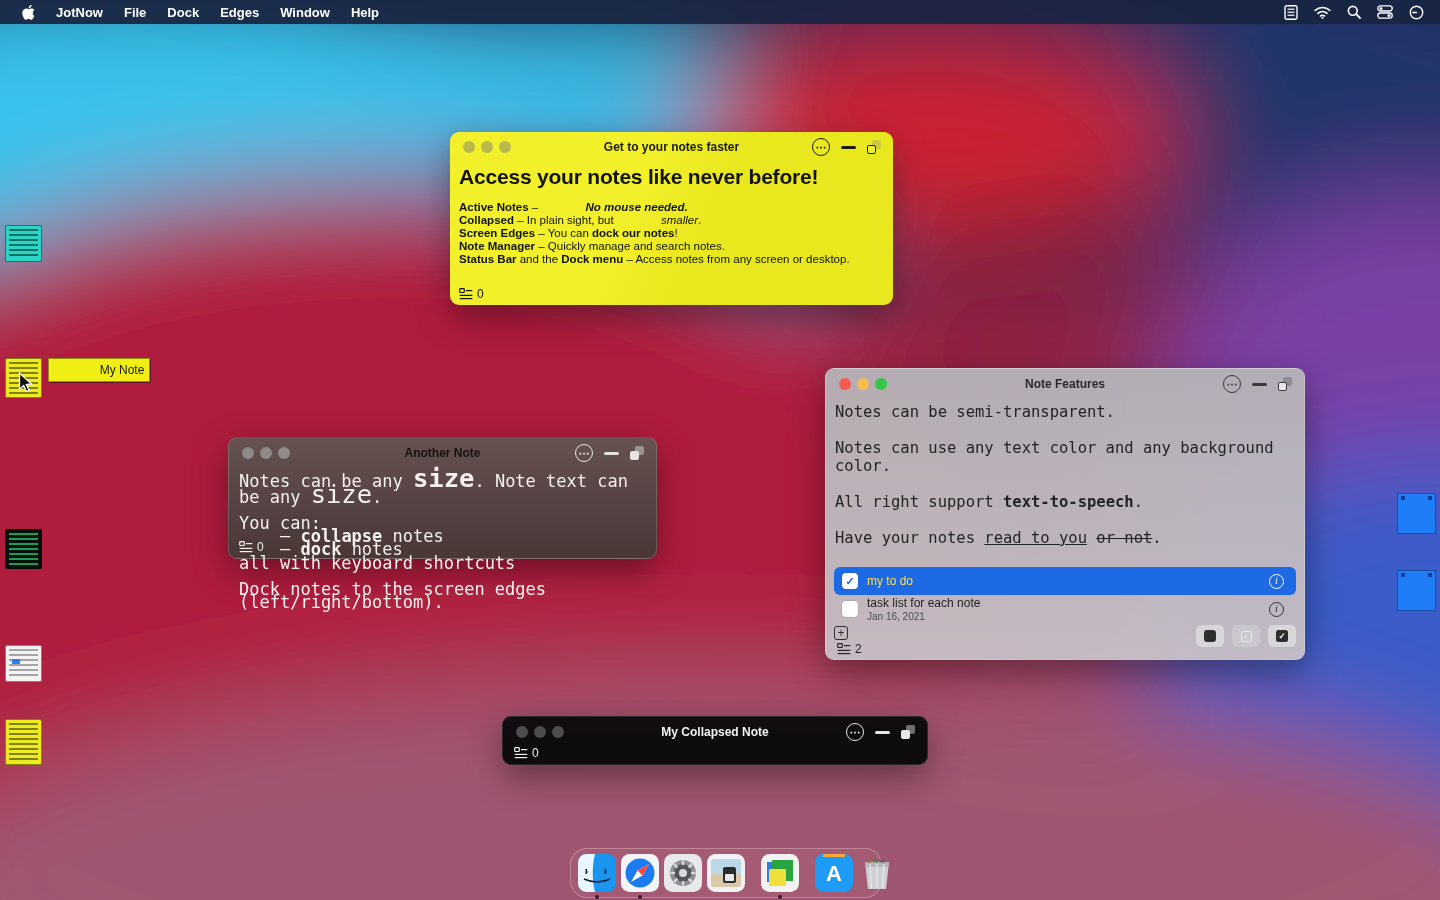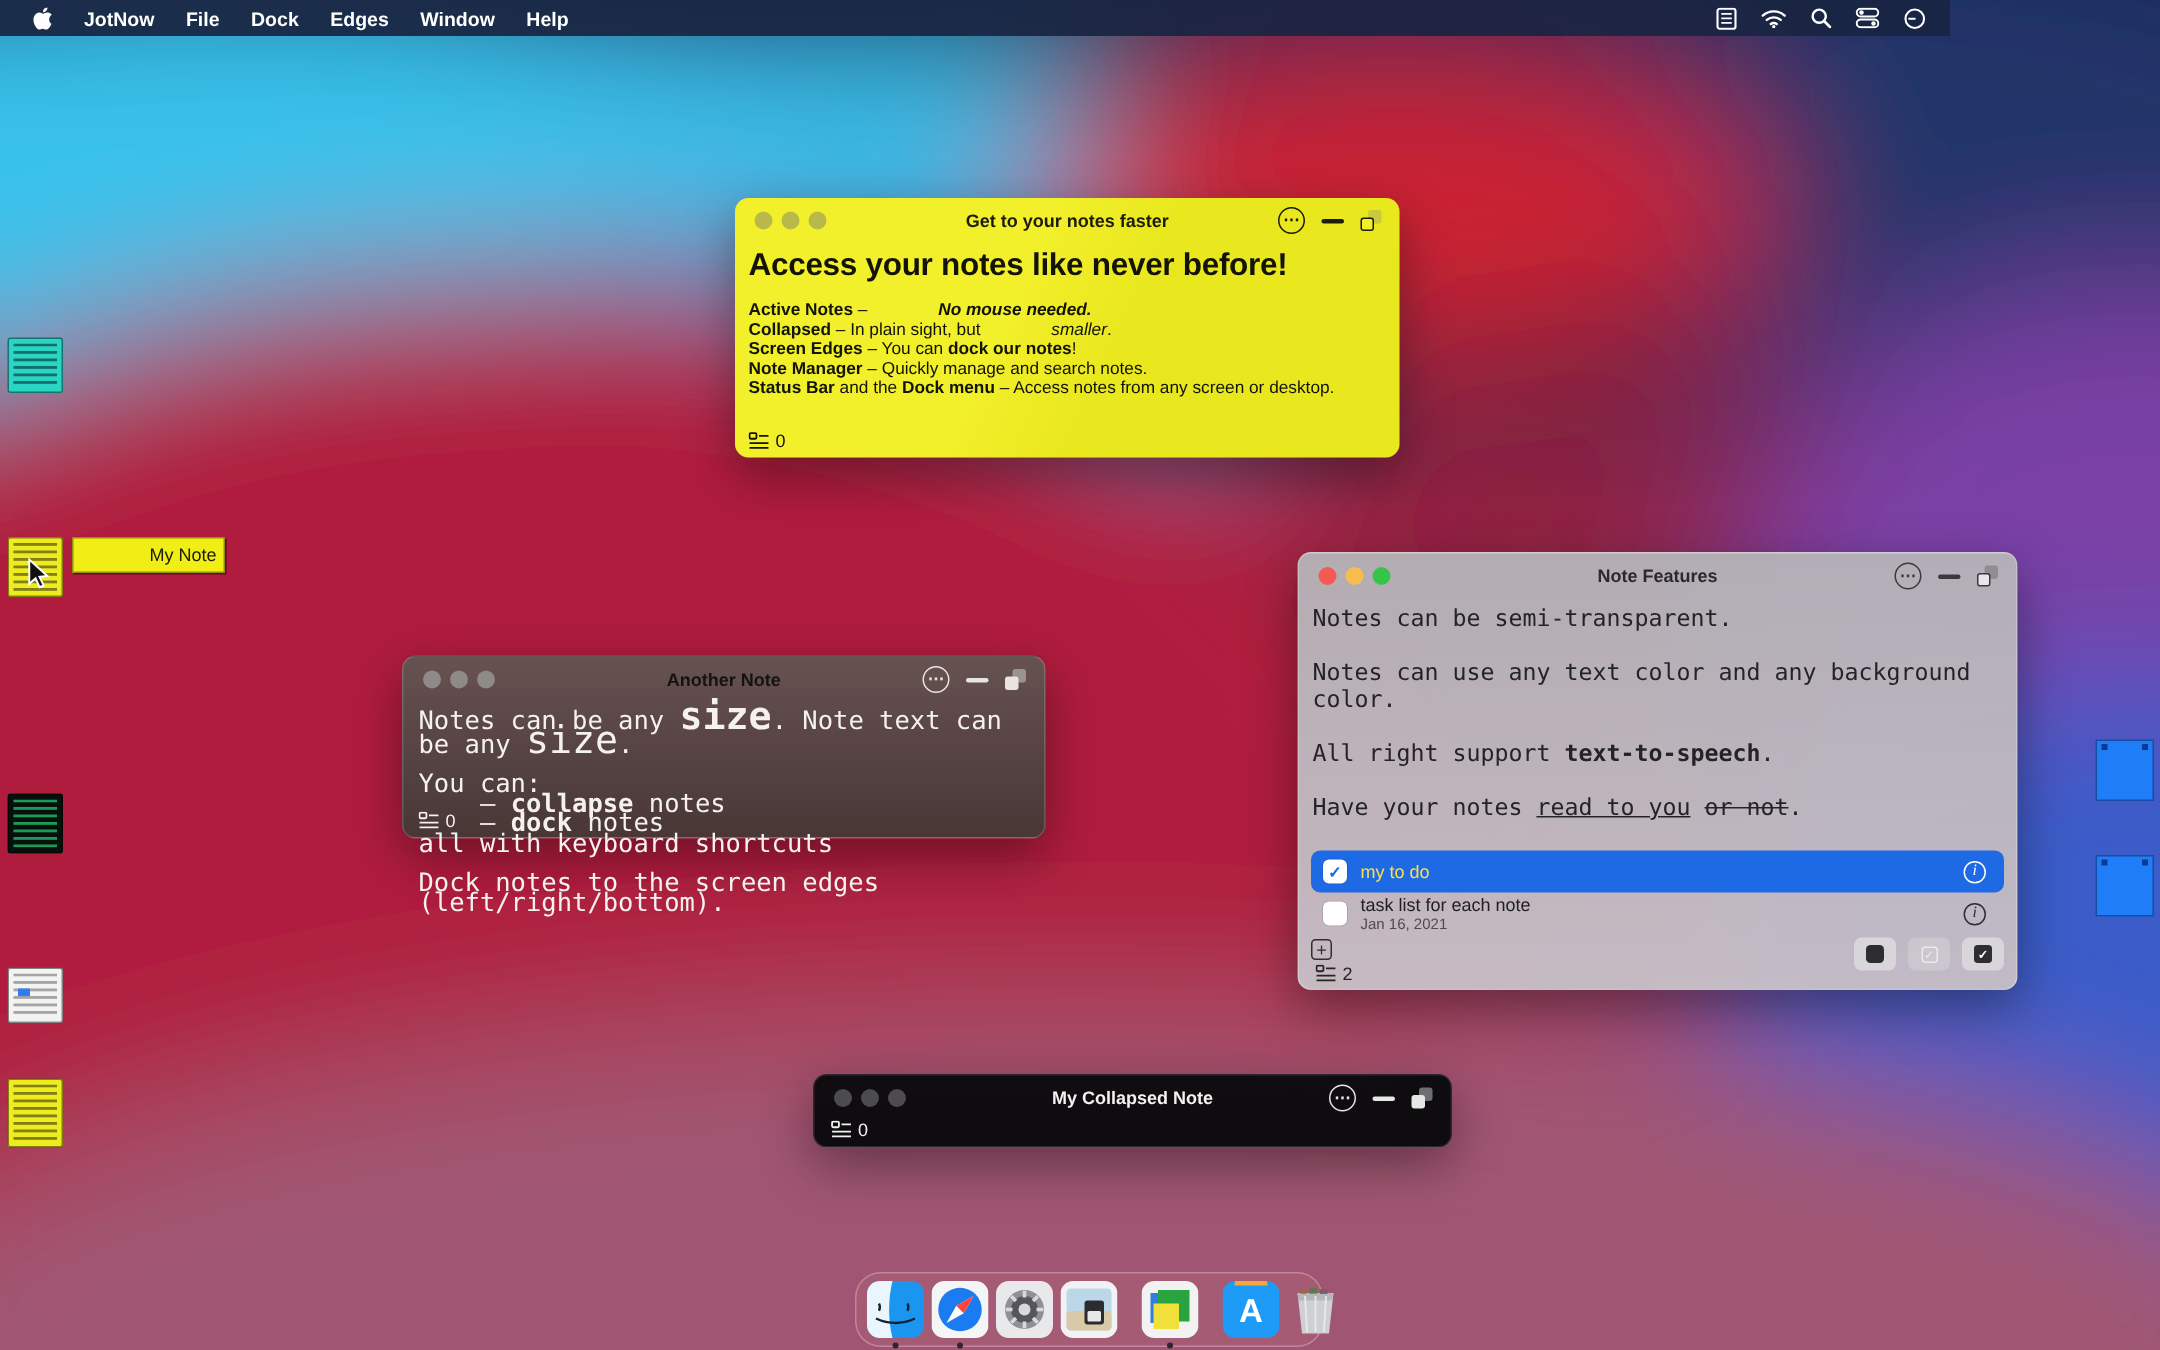--- a/index.html
+++ b/index.html
@@ -3,31 +3,31 @@
 <meta charset="utf-8">
 <style>
   * { margin:0; padding:0; box-sizing:border-box; }
   html,body { width:1440px; height:900px; overflow:hidden; }
   body { font-family:"Liberation Sans", sans-serif; position:relative; background:#8e2242; }
 
   
   .wallpaper { position:absolute; inset:0; z-index:0; }
 
   
-  .menubar { position:absolute; left:0; top:0; width:1300px; height:24px;
+  .menubar { position:absolute; left:0; top:0; width:1440px; height:24px;
     background:rgba(25,37,66,0.93); z-index:50; display:flex; align-items:center;
     color:#fff; font-size:13px; }
   .menubar .left { display:flex; align-items:center; gap:21px; margin-left:22px; }
   .menubar .appname { font-weight:700; }
   .menubar .mitem { font-weight:600; cursor:default; }
   .menubar .right { margin-left:auto; display:flex; align-items:center; gap:16px; margin-right:16px; }
   .statusicon svg { display:block; }
 
   
-  .notewin { position:absolute; border-radius:9px; box-shadow:0 12px 34px rgba(0,0,0,0.38); z-index:10;margin-left:40px; }
+  .notewin { position:absolute; border-radius:9px; box-shadow:0 12px 34px rgba(0,0,0,0.38); z-index:10; }
   .titlebar { position:absolute; left:0; top:0; right:0; height:30px; display:flex; align-items:center; }
   .lights { display:flex; gap:6px; margin-left:13px; }
   .light { width:12px; height:12px; border-radius:50%; }
   .wtitle { position:absolute; left:0; right:0; text-align:center; font-size:12px; font-weight:600; pointer-events:none; }
   .barbtns { position:absolute; right:12px; top:0; height:30px; display:flex; align-items:center; gap:11px; }
   .ellipsis-btn { width:18px; height:18px; border-radius:50%; display:flex; align-items:center; justify-content:center;
      font-size:11px; line-height:1; letter-spacing:0; font-weight:700; }
   .minus-btn { width:15px; height:3px; border-radius:2px; }
   .copy-btn { position:relative; width:14px; height:14px; }
   .copy-btn .back { position:absolute; right:0; top:0; width:9px; height:9px; border-radius:2px; }

